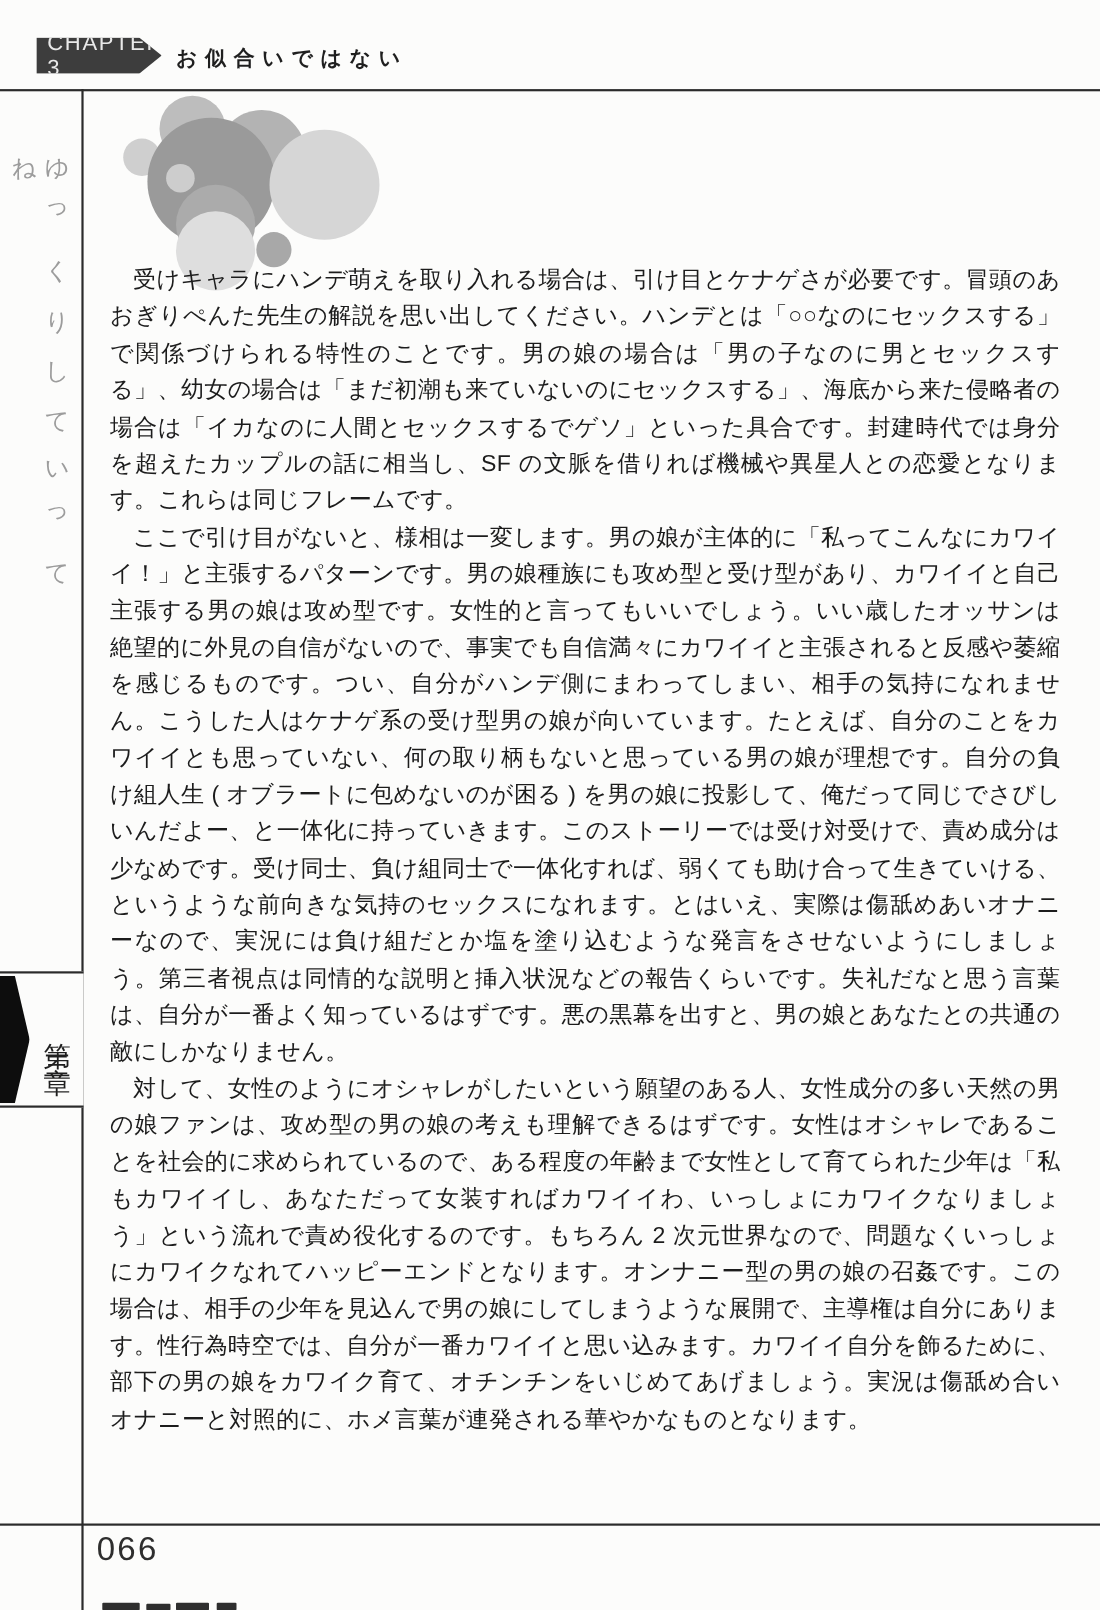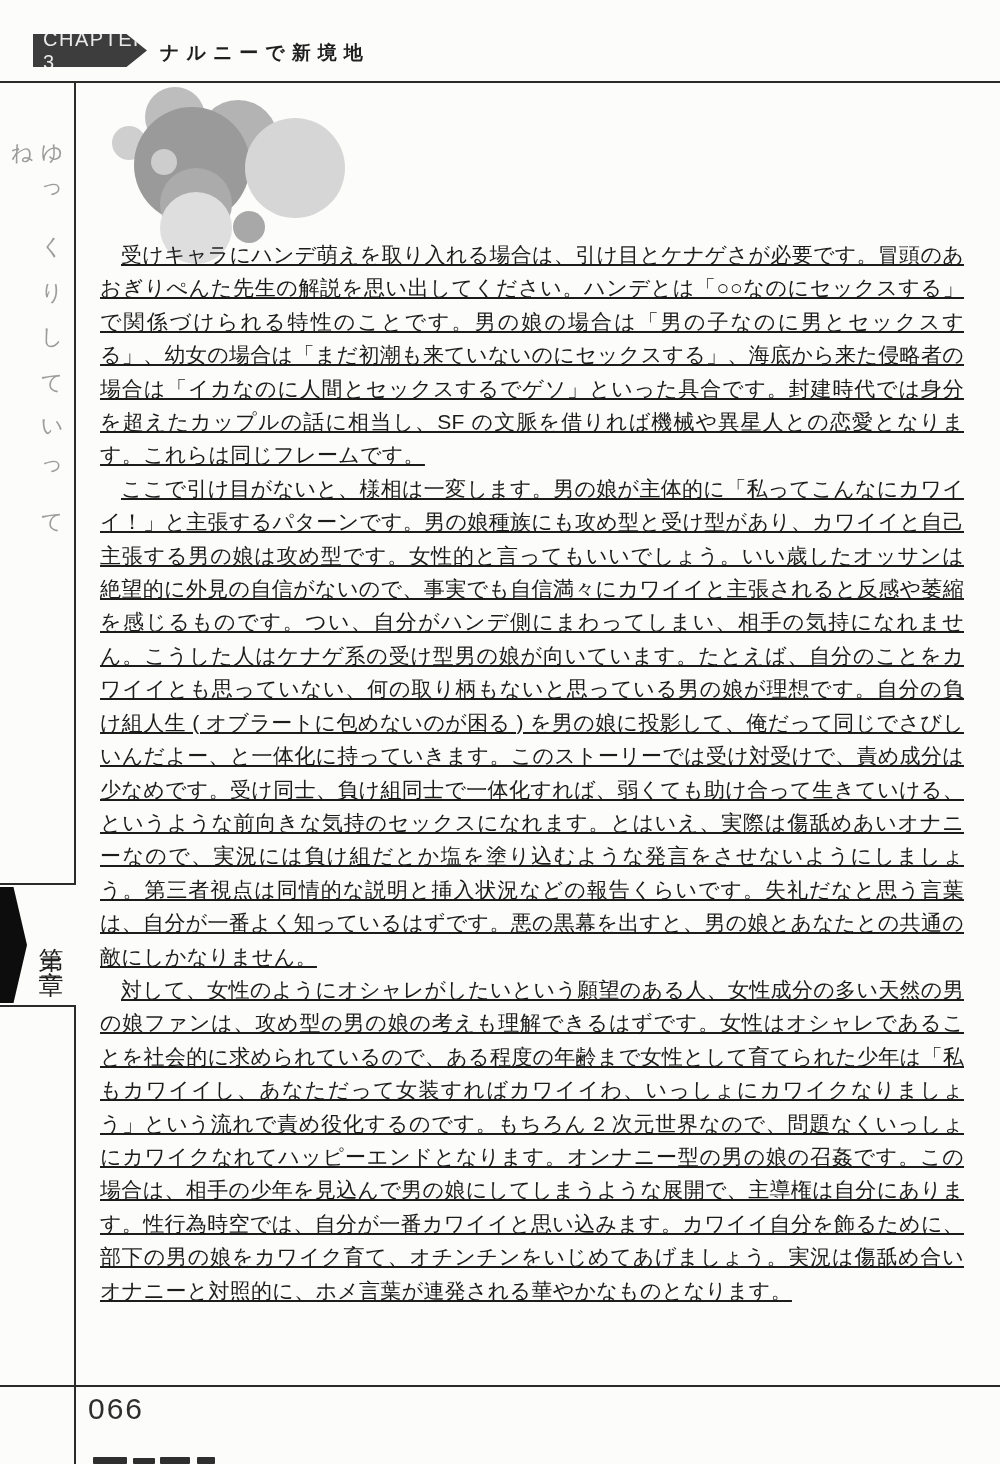--- a/index.html
+++ b/index.html
@@ -78,42 +78,42 @@
     white-space:nowrap;
   }
 
   
   .body-text{
     position:absolute;left:100px;top:238px;width:864px;
     font-size:21px;line-height:33.4px;letter-spacing:0.3px;
     text-align:justify;text-justify:inter-ideograph;
     color:#1c1c1c;
   }
-  .body-text p{margin:0;text-indent:1em;text-decoration:underline;}
+  .body-text p{margin:0;text-indent:1em;}
 
   
   .page-number{
     position:absolute;left:88px;top:1392px;
     font-size:30px;letter-spacing:2px;color:#2e2e2e;font-weight:500;
   }
   .edge-artifacts i{position:absolute;background:#2e2e2e;display:block;border-radius:1px;}
   .ea1{left:93px;top:1457px;width:34px;height:7px;}
   .ea2{left:133px;top:1458px;width:22px;height:6px;}
   .ea3{left:160px;top:1457px;width:30px;height:7px;}
   .ea4{left:197px;top:1457px;width:18px;height:7px;}
 </style>
 </head>
 <body>
 
 <div class="page">
 
   <div class="chapter-badge">
     <span>CHAPTER-3</span>
   </div>
-  <div class="chapter-title">ナルニーで新境地</div>
+  <div class="chapter-title">お似合いではない</div>
 
   <div class="rule-top"></div>
   <div class="rule-side"></div>
   <div class="rule-bottom"></div>
 
   <div class="side-caption">
     <span class="side-caption-inner">ゆっくりしていってね</span>
   </div>
   <div class="chapter-marker">
     <span class="chapter-marker-arrow"></span>

